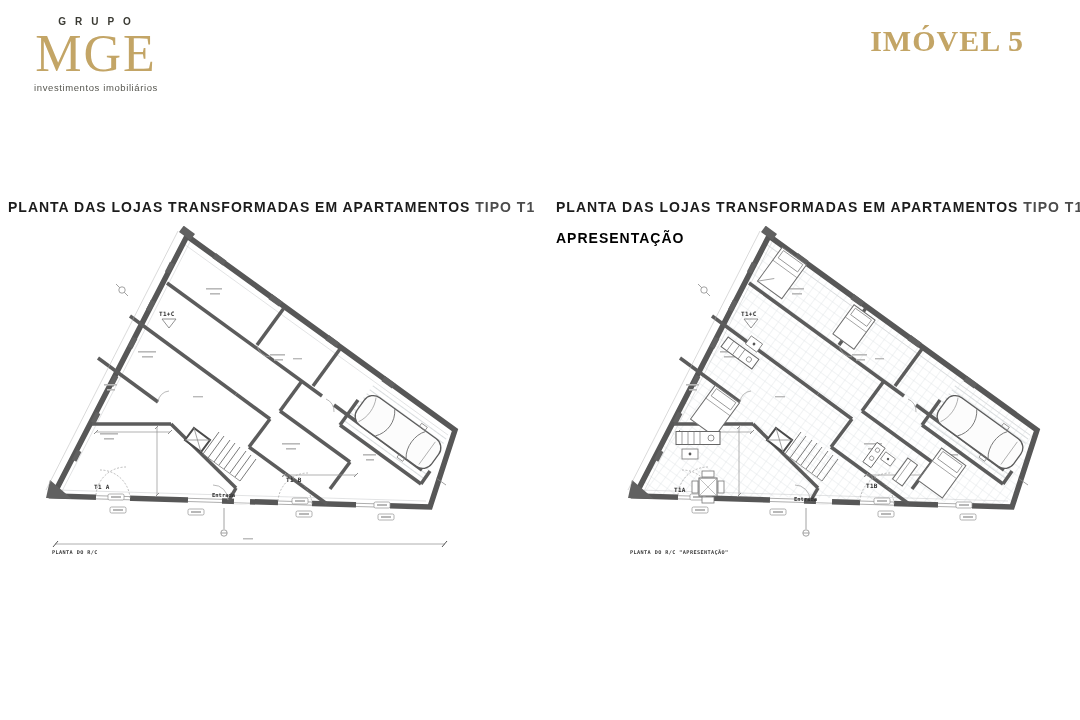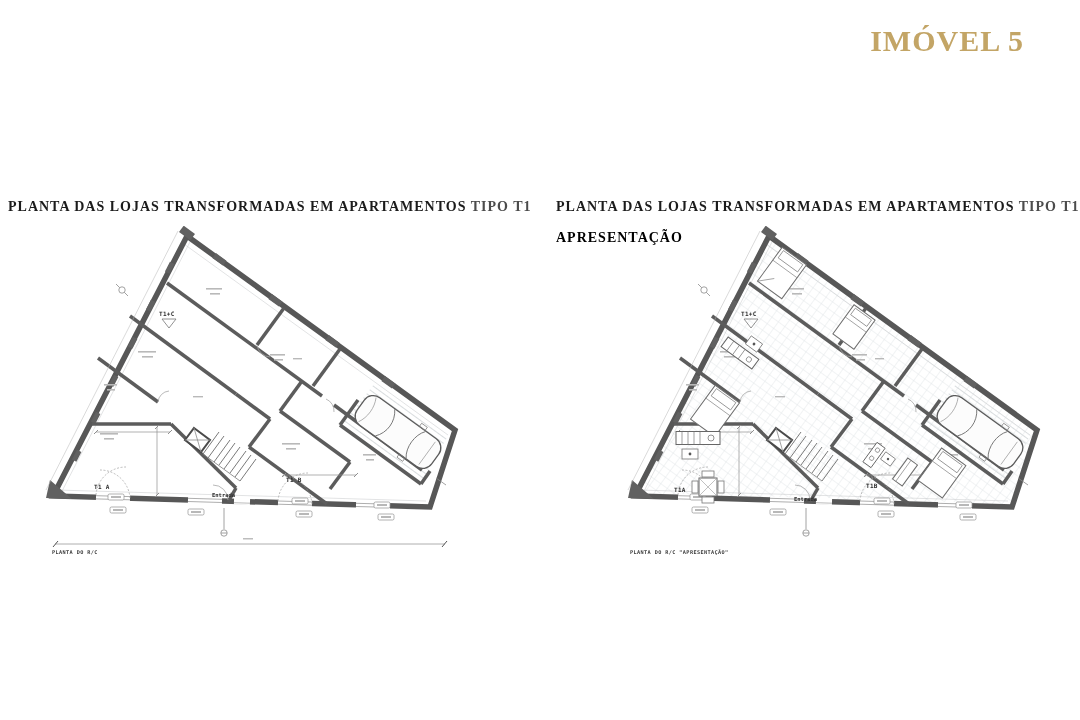--- a/index.html
+++ b/index.html
@@ -10,21 +10,21 @@
   .logo{position:absolute;left:30px;top:16px;width:132px;text-align:center;}
   .logo-grupo{font-size:10px;font-weight:bold;letter-spacing:9px;color:#3A3A33;white-space:nowrap;margin-left:6px;}
   .logo-mge{font-family:"Liberation Serif",serif;font-size:52px;line-height:0.95;color:#C3A566;letter-spacing:2px;margin-top:2px;}
   .logo-sub{font-size:9.5px;color:#56564F;letter-spacing:0.6px;margin-top:4px;white-space:nowrap;}
 
   
   .imovel{position:absolute;top:24px;right:56px;font-family:"Liberation Serif",serif;
           font-size:30px;font-weight:bold;color:#C3A566;letter-spacing:1px;}
 
   
-  .plan-title{position:absolute;top:199px;font-family:Liberation Serif, serif;
+  .plan-title{position:absolute;top:199px;font-family:Liberation Sans, sans-serif;
               font-size:14px;font-weight:bold;letter-spacing:1px;color:#1c1c1c;white-space:nowrap;}
   .plan-title .suffix{color:#4c4c4c;}
   .plan-title .line2{display:block;color:#000000;margin-top:15px;}
   .title-left{left:8px;}
   .title-right{left:556px;}
 
   
   svg.plan{position:absolute;top:226px;width:424px;height:336px;}
   .plan-left{left:38px;}
   .plan-right{left:620px;}
@@ -32,20 +32,25 @@
   
   .lbl{font:bold 6px "DejaVu Sans Mono",monospace;fill:#2d2d2d;letter-spacing:.3px;}
   .lbl-sm{font:bold 5.5px "DejaVu Sans Mono",monospace;fill:#2d2d2d;}
   .cap{font:bold 5.2px "DejaVu Sans Mono",monospace;fill:#3a3a3a;letter-spacing:.4px;}
 </style>
 </head>
 <body>
 
 <div class="canvas">
 
+  <div class="logo">
+    <div class="logo-grupo">GRUPO</div>
+    <div class="logo-mge">MGE</div>
+    <div class="logo-sub">investimentos imobiliários</div>
+  </div>
 
   <div class="imovel">IMÓVEL 5</div>
 
   <div class="plan-title title-left">
     <span>PLANTA DAS LOJAS TRANSFORMADAS EM APARTAMENTOS</span>
     <span class="suffix">TIPO T1</span>
   </div>
   <div class="plan-title title-right">
     <span>PLANTA DAS LOJAS TRANSFORMADAS EM APARTAMENTOS</span>
     <span class="suffix">TIPO T1</span>

